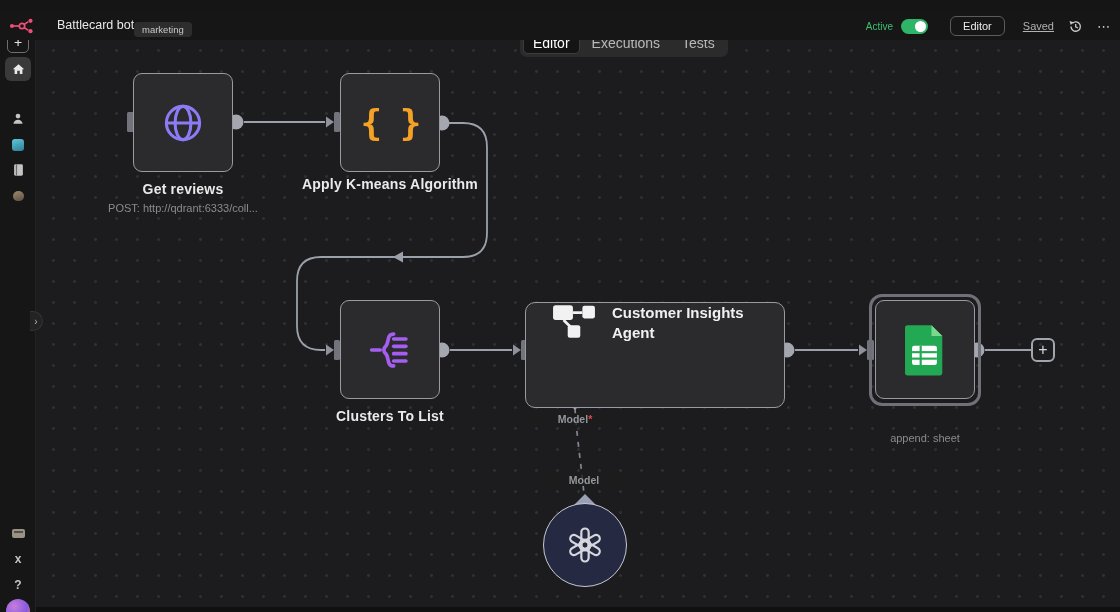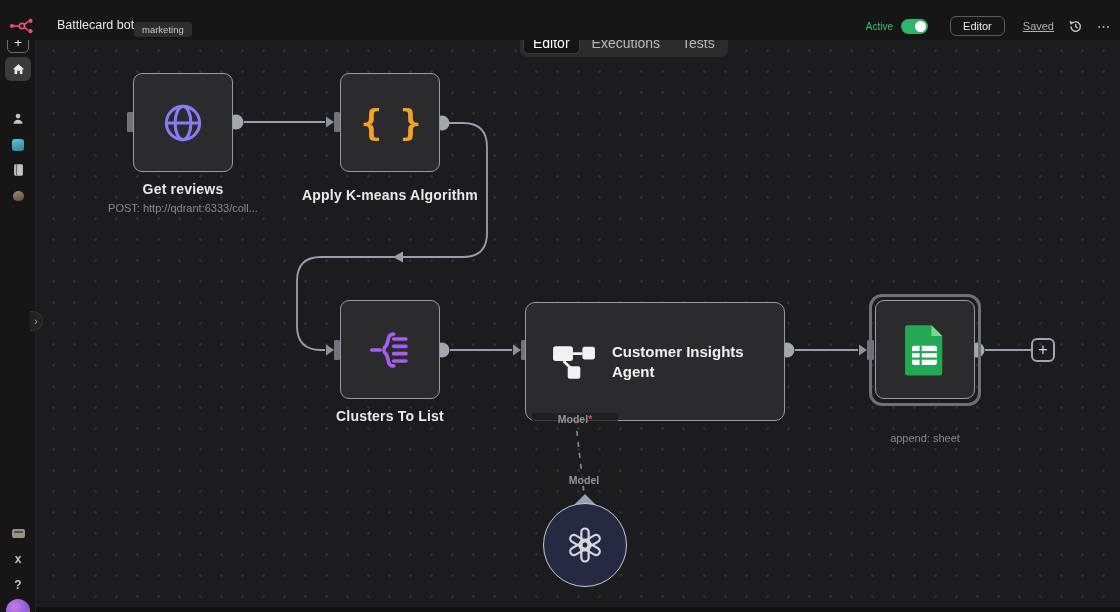--- a/index.html
+++ b/index.html
@@ -39,21 +39,21 @@
 
   .tabs{position:absolute;left:484px;top:2px;display:inline-flex;gap:2px;background:#2b2b2b;border-radius:7px;padding:3px;z-index:20;}
   .tab{font-size:14px;color:#b9b9b9;padding:2px 10px;border-radius:5px;line-height:1.2;}
   .tab.active{background:#141414;color:#fff;border:1px solid #3c3c3c;padding:1px 9px;}
 
   .wires{position:absolute;left:0;top:0;width:1084px;height:584px;z-index:1;}
 
   .node{position:absolute;width:100px;height:99px;background:#2b2b2e;border:1.6px solid #9a9aa2;border-radius:9px;display:flex;align-items:center;justify-content:center;z-index:5;cursor:pointer;}
   .node-label{position:absolute;text-align:center;color:#eaeaea;font-size:14px;font-weight:600;letter-spacing:.2px;z-index:6;}
   .node-sub{position:absolute;text-align:center;color:#8b8b8b;font-size:11px;z-index:6;}
-  .agent-node{position:absolute;left:489px;top:274px;width:260px;height:119px;background:#2b2b2e;border:1.6px solid #9a9aa2;border-radius:10px;display:flex;align-items:center;gap:16px;padding-left:26px;z-index:5;cursor:pointer;}
+  .agent-node{position:absolute;left:489px;top:274px;width:260px;height:106px;background:#2b2b2e;border:1.6px solid #9a9aa2;border-radius:10px;display:flex;gap:16px;padding-left:26px;z-index:5;cursor:pointer;}
   .agent-text{color:#f0f0f0;font-size:15px;font-weight:600;line-height:1.3;width:155px;}
   .sel-ring{position:absolute;left:833px;top:266px;width:112px;height:112px;border:3px solid #707078;border-radius:13px;z-index:4;}
   .openai-node{position:absolute;left:507px;top:475px;width:84px;height:84px;border-radius:50%;background:#252942;border:1.7px solid #c6c9d4;display:flex;align-items:center;justify-content:center;z-index:5;cursor:pointer;}
   .port-label{position:absolute;color:#94969d;font-size:10.5px;z-index:6;background:rgba(28,28,30,.75);padding:0 3px;text-align:center;font-weight:bold;}
   .req{color:#e5484d;}
   .plus-node{position:absolute;left:995px;top:310px;width:24px;height:24px;border:2px solid #a2a4ae;border-radius:6px;color:#d6d8de;display:flex;align-items:center;justify-content:center;font-size:16px;line-height:1;z-index:5;}
   .expander{position:absolute;left:30px;top:311px;width:13px;height:20px;background:#232323;border:1px solid #343434;border-left:none;border-radius:0 10px 10px 0;color:#b5b5b5;font-size:10px;display:flex;align-items:center;justify-content:center;z-index:26;}
   .code-glyph{color:#f3a226;font-size:36px;font-weight:bold;letter-spacing:-2px;font-family:"DejaVu Sans Mono","Liberation Mono",monospace;}
 </style>
 </head>
@@ -187,21 +187,21 @@
           <ellipse cx="18" cy="18" rx="6.2" ry="13"></ellipse>
         </g>
       </svg>
     </div>
     <div class="node-label" style="left:47px;top:153px;width:200px;">Get reviews</div>
     <div class="node-sub" style="left:27px;top:174px;width:240px;">POST: http://qdrant:6333/coll...</div>
 
     <div class="node" style="left:304px;top:45px;">
       <span class="code-glyph">{ }</span>
     </div>
-    <div class="node-label" style="left:254px;top:159px;width:200px;">Apply K-means Algorithm</div>
+    <div class="node-label" style="left:254px;top:148px;width:200px;">Apply K-means Algorithm</div>
 
     <div class="node" style="left:304px;top:272px;">
       <svg width="44" height="44" viewBox="0 0 36 36">
         <g stroke="#a65ef2" stroke-width="3" fill="none" stroke-linecap="round">
           <line x1="3" y1="18" x2="10" y2="18"></line>
           <path d="M21 5 C15 5 17.5 12 14.5 15 C12.5 16.5 12.5 19.5 14.5 21 C17.5 24 15 31 21 31"></path>
           <line x1="21" y1="9" x2="31" y2="9"></line>
           <line x1="21" y1="15" x2="31" y2="15"></line>
           <line x1="21" y1="21" x2="31" y2="21"></line>
           <line x1="21" y1="27" x2="31" y2="27"></line>

